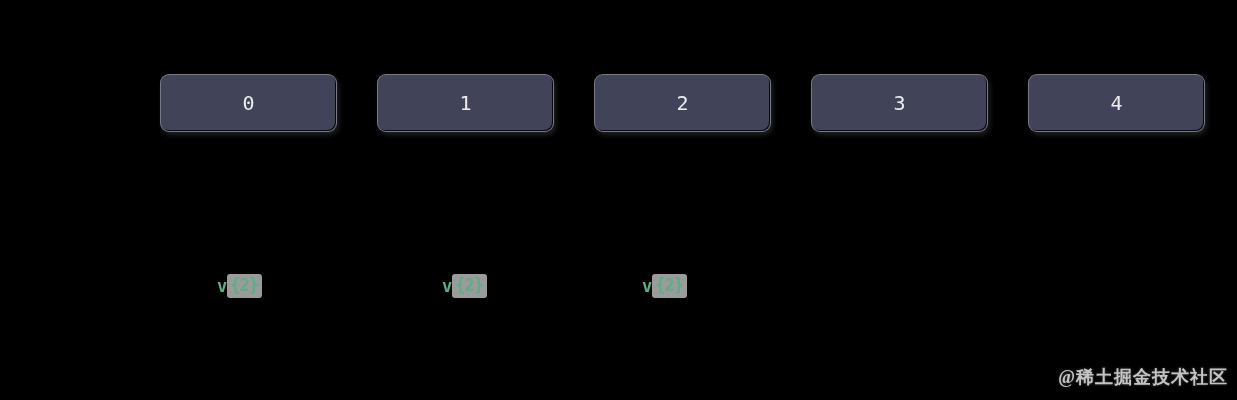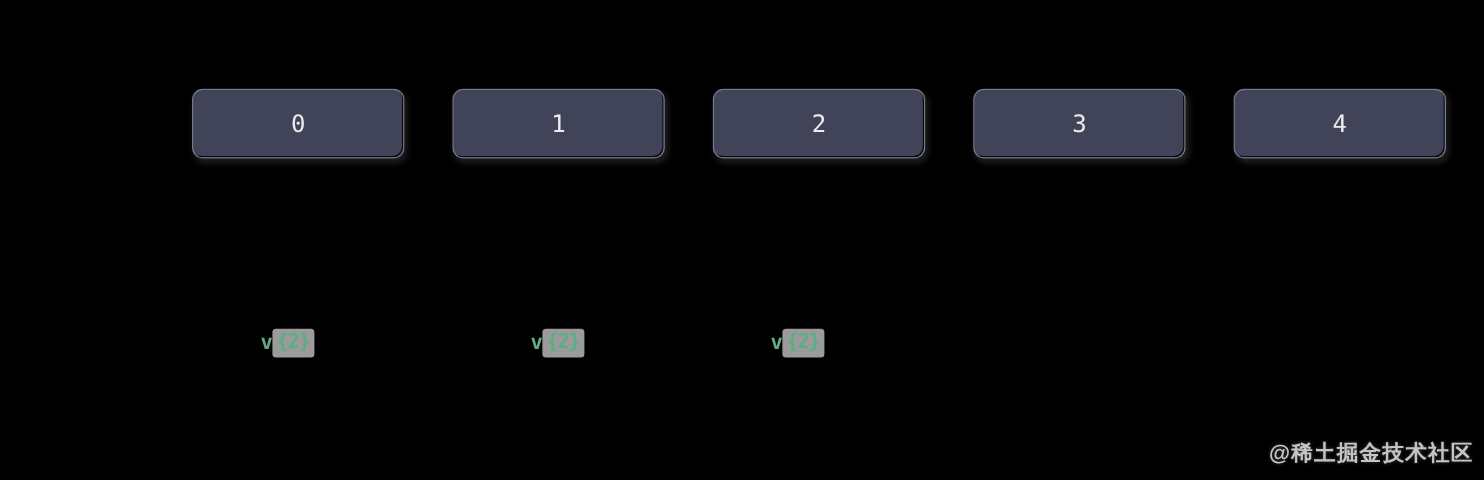--- a/index.html
+++ b/index.html
@@ -58,21 +58,21 @@
     border-radius: 3px;
     padding: 3px 4px 4px 3px;
     color: var(--marker-green, #5ead84);
     line-height: 1;
   }
   
   #watermark {
     position: absolute;
     right: 9px;
     bottom: 11px;
-    font-family: Liberation Sans, sans-serif;
+    font-family: Liberation Serif, serif;
     font-size: 18px;
     font-weight: bold;
     color: var(--watermark-color, #c4c4c4);
     text-shadow: 0 0 3px rgba(90,90,90,0.8);
     letter-spacing: 1px;
   }
 </style>
 </head>
 <body>
 

